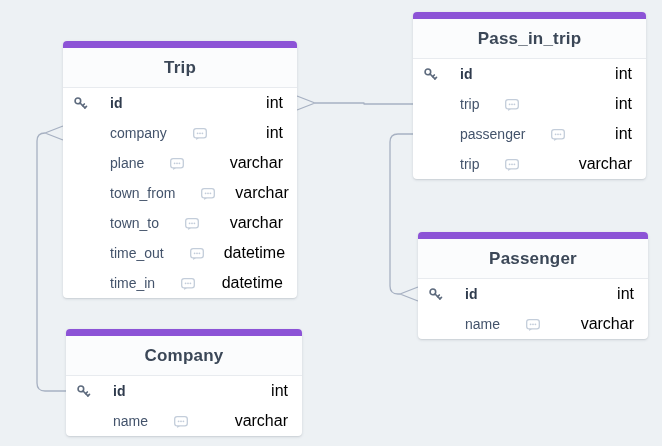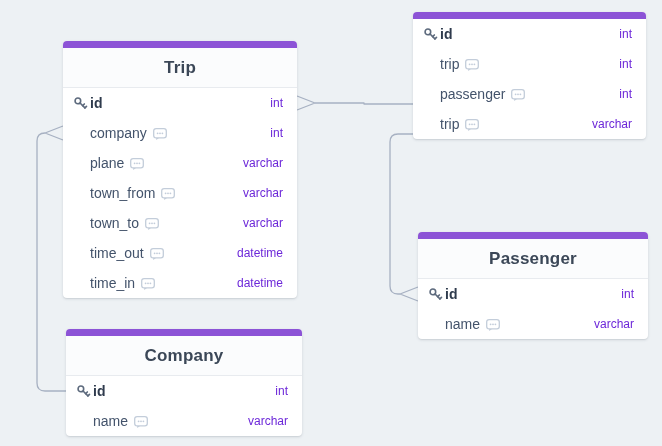--- a/index.html
+++ b/index.html
@@ -38,20 +38,21 @@
     font-size:17px;
     font-weight:600;
     color:#3b4757;
     letter-spacing:0.2px;
   }
   .field-row{
     height:30px;
     display:flex;align-items:center;
     padding:0 14px 0 9px;
     box-sizing:border-box;
+    gap:20px;
   }
   .icon-slot{
     width:16px;height:16px;
     display:inline-flex;align-items:center;justify-content:center;
     flex:none;
   }
   .field-name{
     margin-left:2px;
     font-size:14px;
     color:#43536b;
@@ -62,22 +63,22 @@
     color:#2f3b4d;
   }
   .comment-icon{
     margin-left:6px;
     display:inline-flex;align-items:center;
     flex:none;
     position:relative;top:1px;
   }
   .field-type{
     margin-left:auto;
-    font-size:12px;
-    color:#6d28d9;
+    font-size:16px;
+    color:#000000;
     white-space:nowrap;
   }
 </style>
 </head>
 <body>
 
 <div id="canvas" style="background: rgb(237, 241, 244);">
   <svg id="connectors" width="662" height="446" viewBox="0 0 662 446">
       <path d="M 297 96 L 315 103 M 297 110 L 315 103" fill="none" stroke="#a7b1c2" stroke-width="1.3" stroke-linejoin="round"></path>
       <path d="M 315 103 L 364 103 L 364 104 L 413 104" fill="none" stroke="#a7b1c2" stroke-width="1.3" stroke-linejoin="round"></path>
@@ -183,20 +184,23 @@
      <circle cx="4.6" cy="5.3" r="0.9" fill="#c3cdda"></circle>
      <circle cx="7.0" cy="5.3" r="0.9" fill="#c3cdda"></circle>
      <circle cx="9.4" cy="5.3" r="0.9" fill="#c3cdda"></circle>
    </svg>
         </span>
         <span class="field-type">datetime</span>
       </div>
     </div>
     <div class="table-card" style="left: 413px; top: 12px; width: 233px;">
       <div class="accent-bar" style="background: rgb(140, 83, 214);"></div>
+      <div class="table-header">
+        <span class="table-title">Pass_in_trip</span>
+      </div>
       <div class="field-row">
         <span class="icon-slot">
           <svg width="15" height="15" viewBox="0 0 16 16" fill="none" stroke="#5d6a7d" stroke-width="1.7" stroke-linecap="round">
      <circle cx="5.2" cy="5.2" r="3.0"></circle>
      <path d="M7.5 7.5 L12.7 12.7"></path>
      <path d="M10.3 10.3 l1.8 -1.8"></path>
      <path d="M12.7 12.7 l1.7 -1.7"></path>
    </svg>
         </span>
         <span class="field-name pk">id</span>

